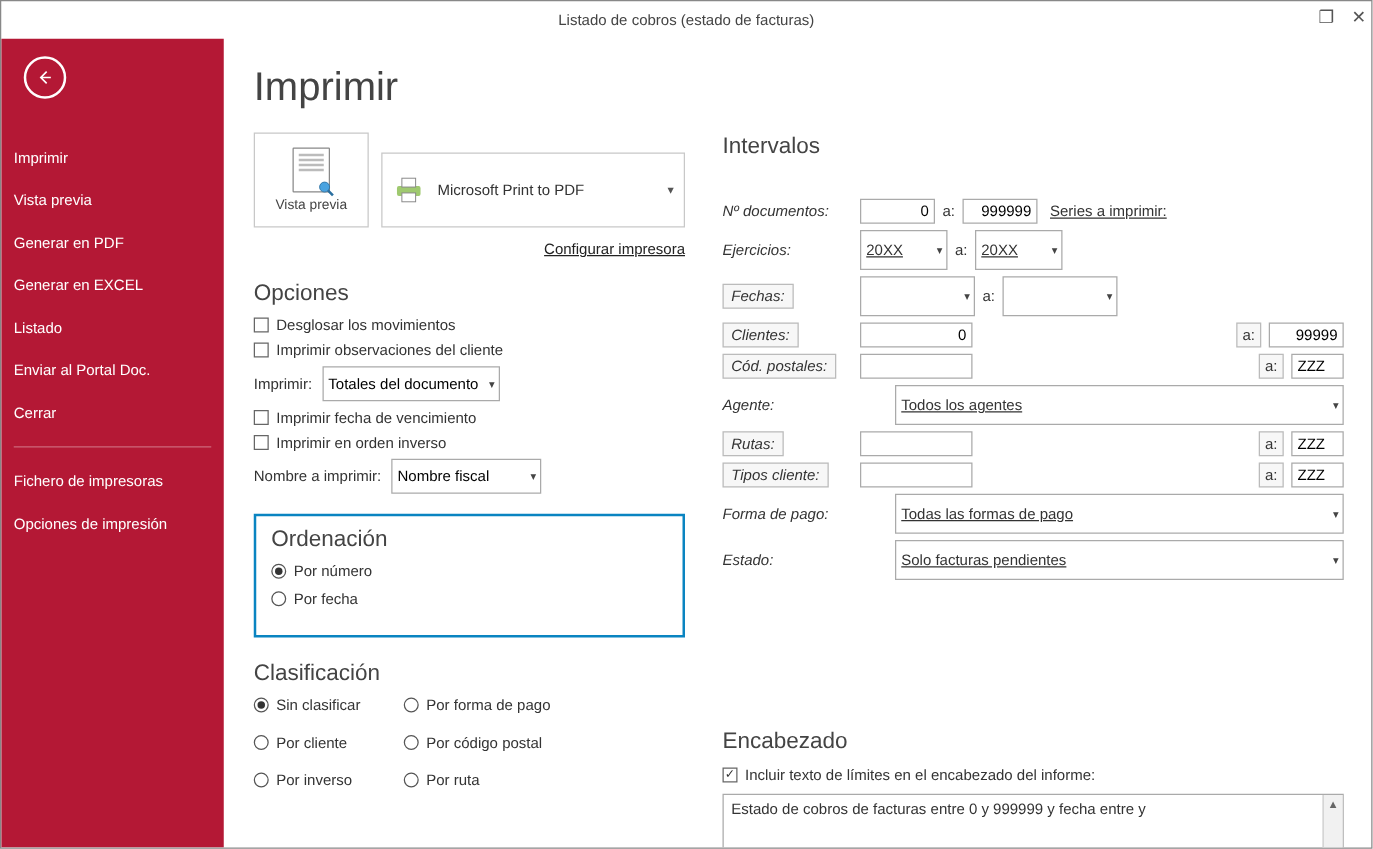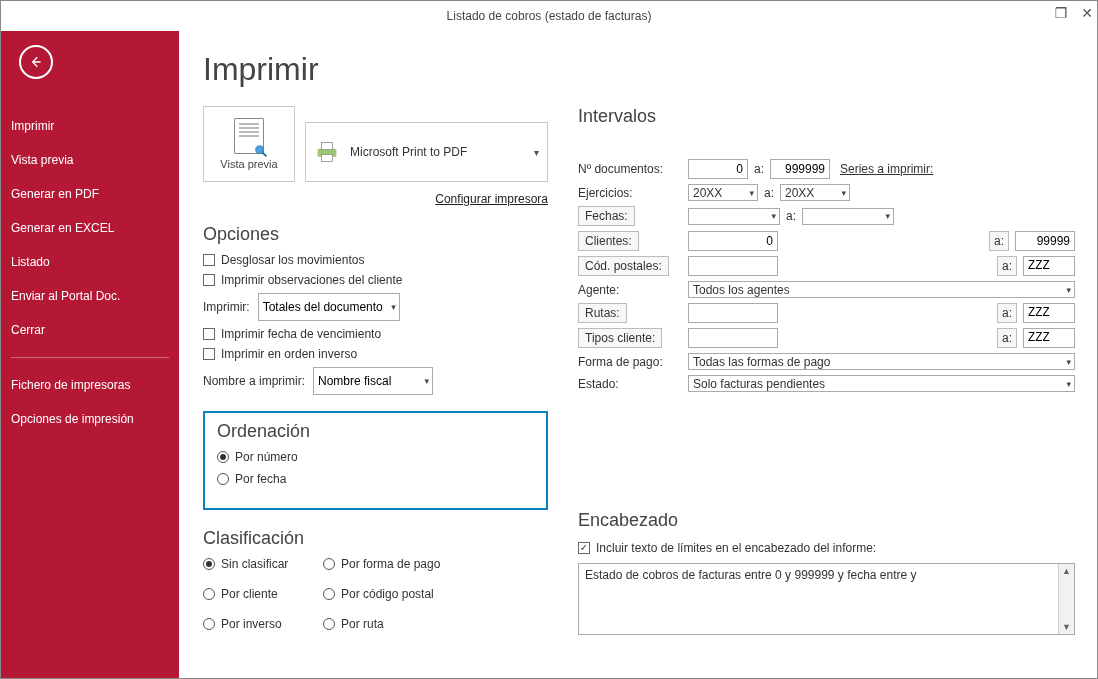--- a/index.html
+++ b/index.html
@@ -58,32 +58,32 @@
 
 
 .radio-row { display: flex; align-items: center; font-size: 12px; color: #333; margin-bottom: 8px; cursor: pointer; }
 .radio { width: 12px; height: 12px; border: 1px solid #555; border-radius: 50%; margin-right: 6px; display: inline-flex; align-items: center; justify-content: center; }
 .radio.sel::after { content: ""; width: 6px; height: 6px; background: #333; border-radius: 50%; }
 
 .clasif-grid { display: grid; grid-template-columns: 120px 140px; row-gap: 8px; margin-top: 6px; }
 
 
 .int-grid { display: grid; grid-template-columns: 110px 1fr; row-gap: 5px; align-items: center; font-size: 12px; color: #333; }
-.int-grid .lbl { white-space: nowrap; }
+.int-grid .lbl { white-space: nowrap; font-style: italic; }
 .int-grid .lbl.btn { border: 1px solid #bbb; padding: 2px 6px; display: inline-block; cursor: pointer; background: #f7f7f7; width: fit-content; }
 .int-grid .row { display: flex; align-items: center; gap: 6px; }
 .inp { border: 1px solid #aaa; height: 20px; font-size: 12px; padding: 0 4px; background: #fff; }
 .inp.num { text-align: right; width: 60px; }
-.inp.w54 { width: 52px; font-family: Liberation Mono, monospace; }
+.inp.w54 { width: 42px; }
 .a-lbl { font-size: 12px; }
 .series-link { text-decoration: underline; cursor: pointer; font-size: 12px; margin-left: 4px; }
 
-.dd-sm { border: 1px solid #aaa; height: 17px; min-width: 70px; font-size: 12px; padding: 0 16px 0 4px; display: inline-flex; align-items: center; position: relative; background: #fff; cursor: pointer; }
+.dd-sm { border: 1px solid #aaa; height: 32px; min-width: 70px; font-size: 12px; padding: 0 16px 0 4px; display: inline-flex; align-items: center; position: relative; background: #fff; cursor: pointer; text-decoration: underline; }
 .dd-sm .chev { position: absolute; right: 3px; font-size: 9px; color: #444; }
-.dd-full { width: 100%; }
+.dd-full { width: 100%; margin-left: 28px; }
 .a-box { border: 1px solid #bbb; padding: 0 4px; height: 20px; display: inline-flex; align-items: center; font-size: 12px; background: #f7f7f7; min-width: 20px; justify-content: center; }
 
 
 .enc-box { border: 1px solid #aaa; height: 72px; display: flex; margin-top: 8px; }
 .enc-box .ta { flex:1; font-size: 12px; padding: 4px 6px; color: #333; }
 .enc-box .sb { width: 16px; background: #f1f1f1; border-left: 1px solid #ccc; display: flex; flex-direction: column; justify-content: space-between; align-items: center; padding: 2px 0; font-size: 9px; color: #666; }
 </style>
 </head>
 <body>
 

